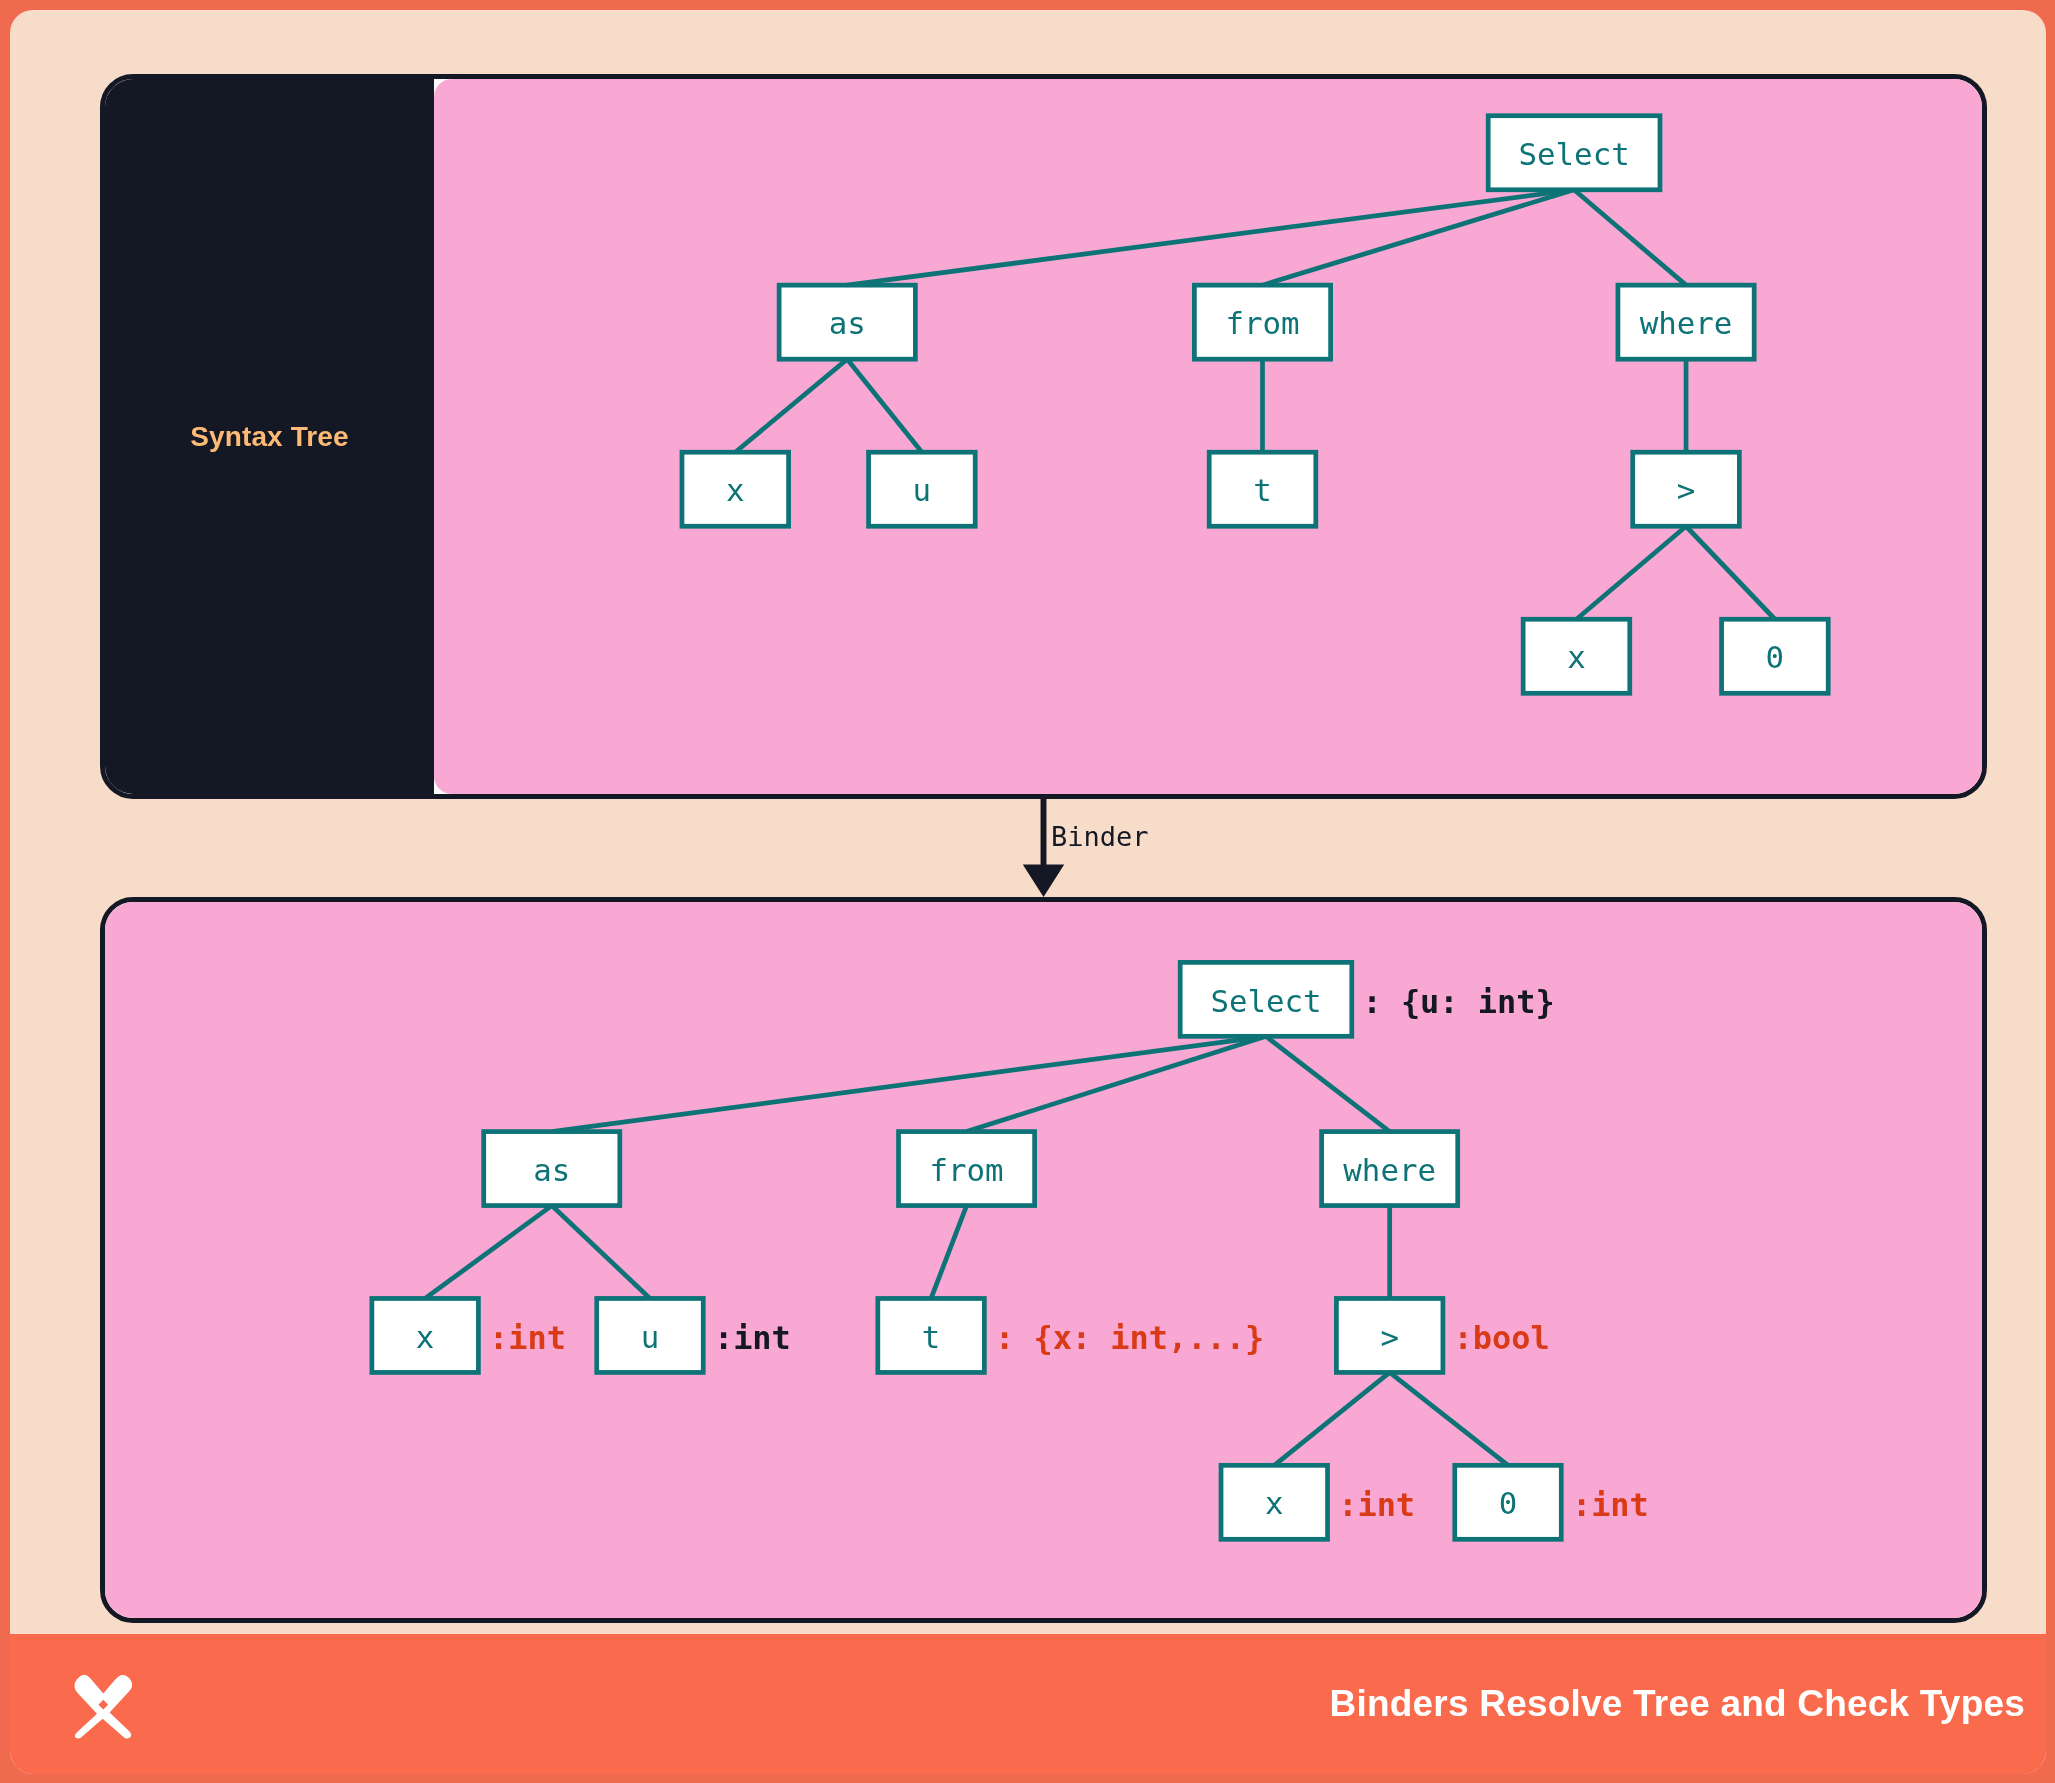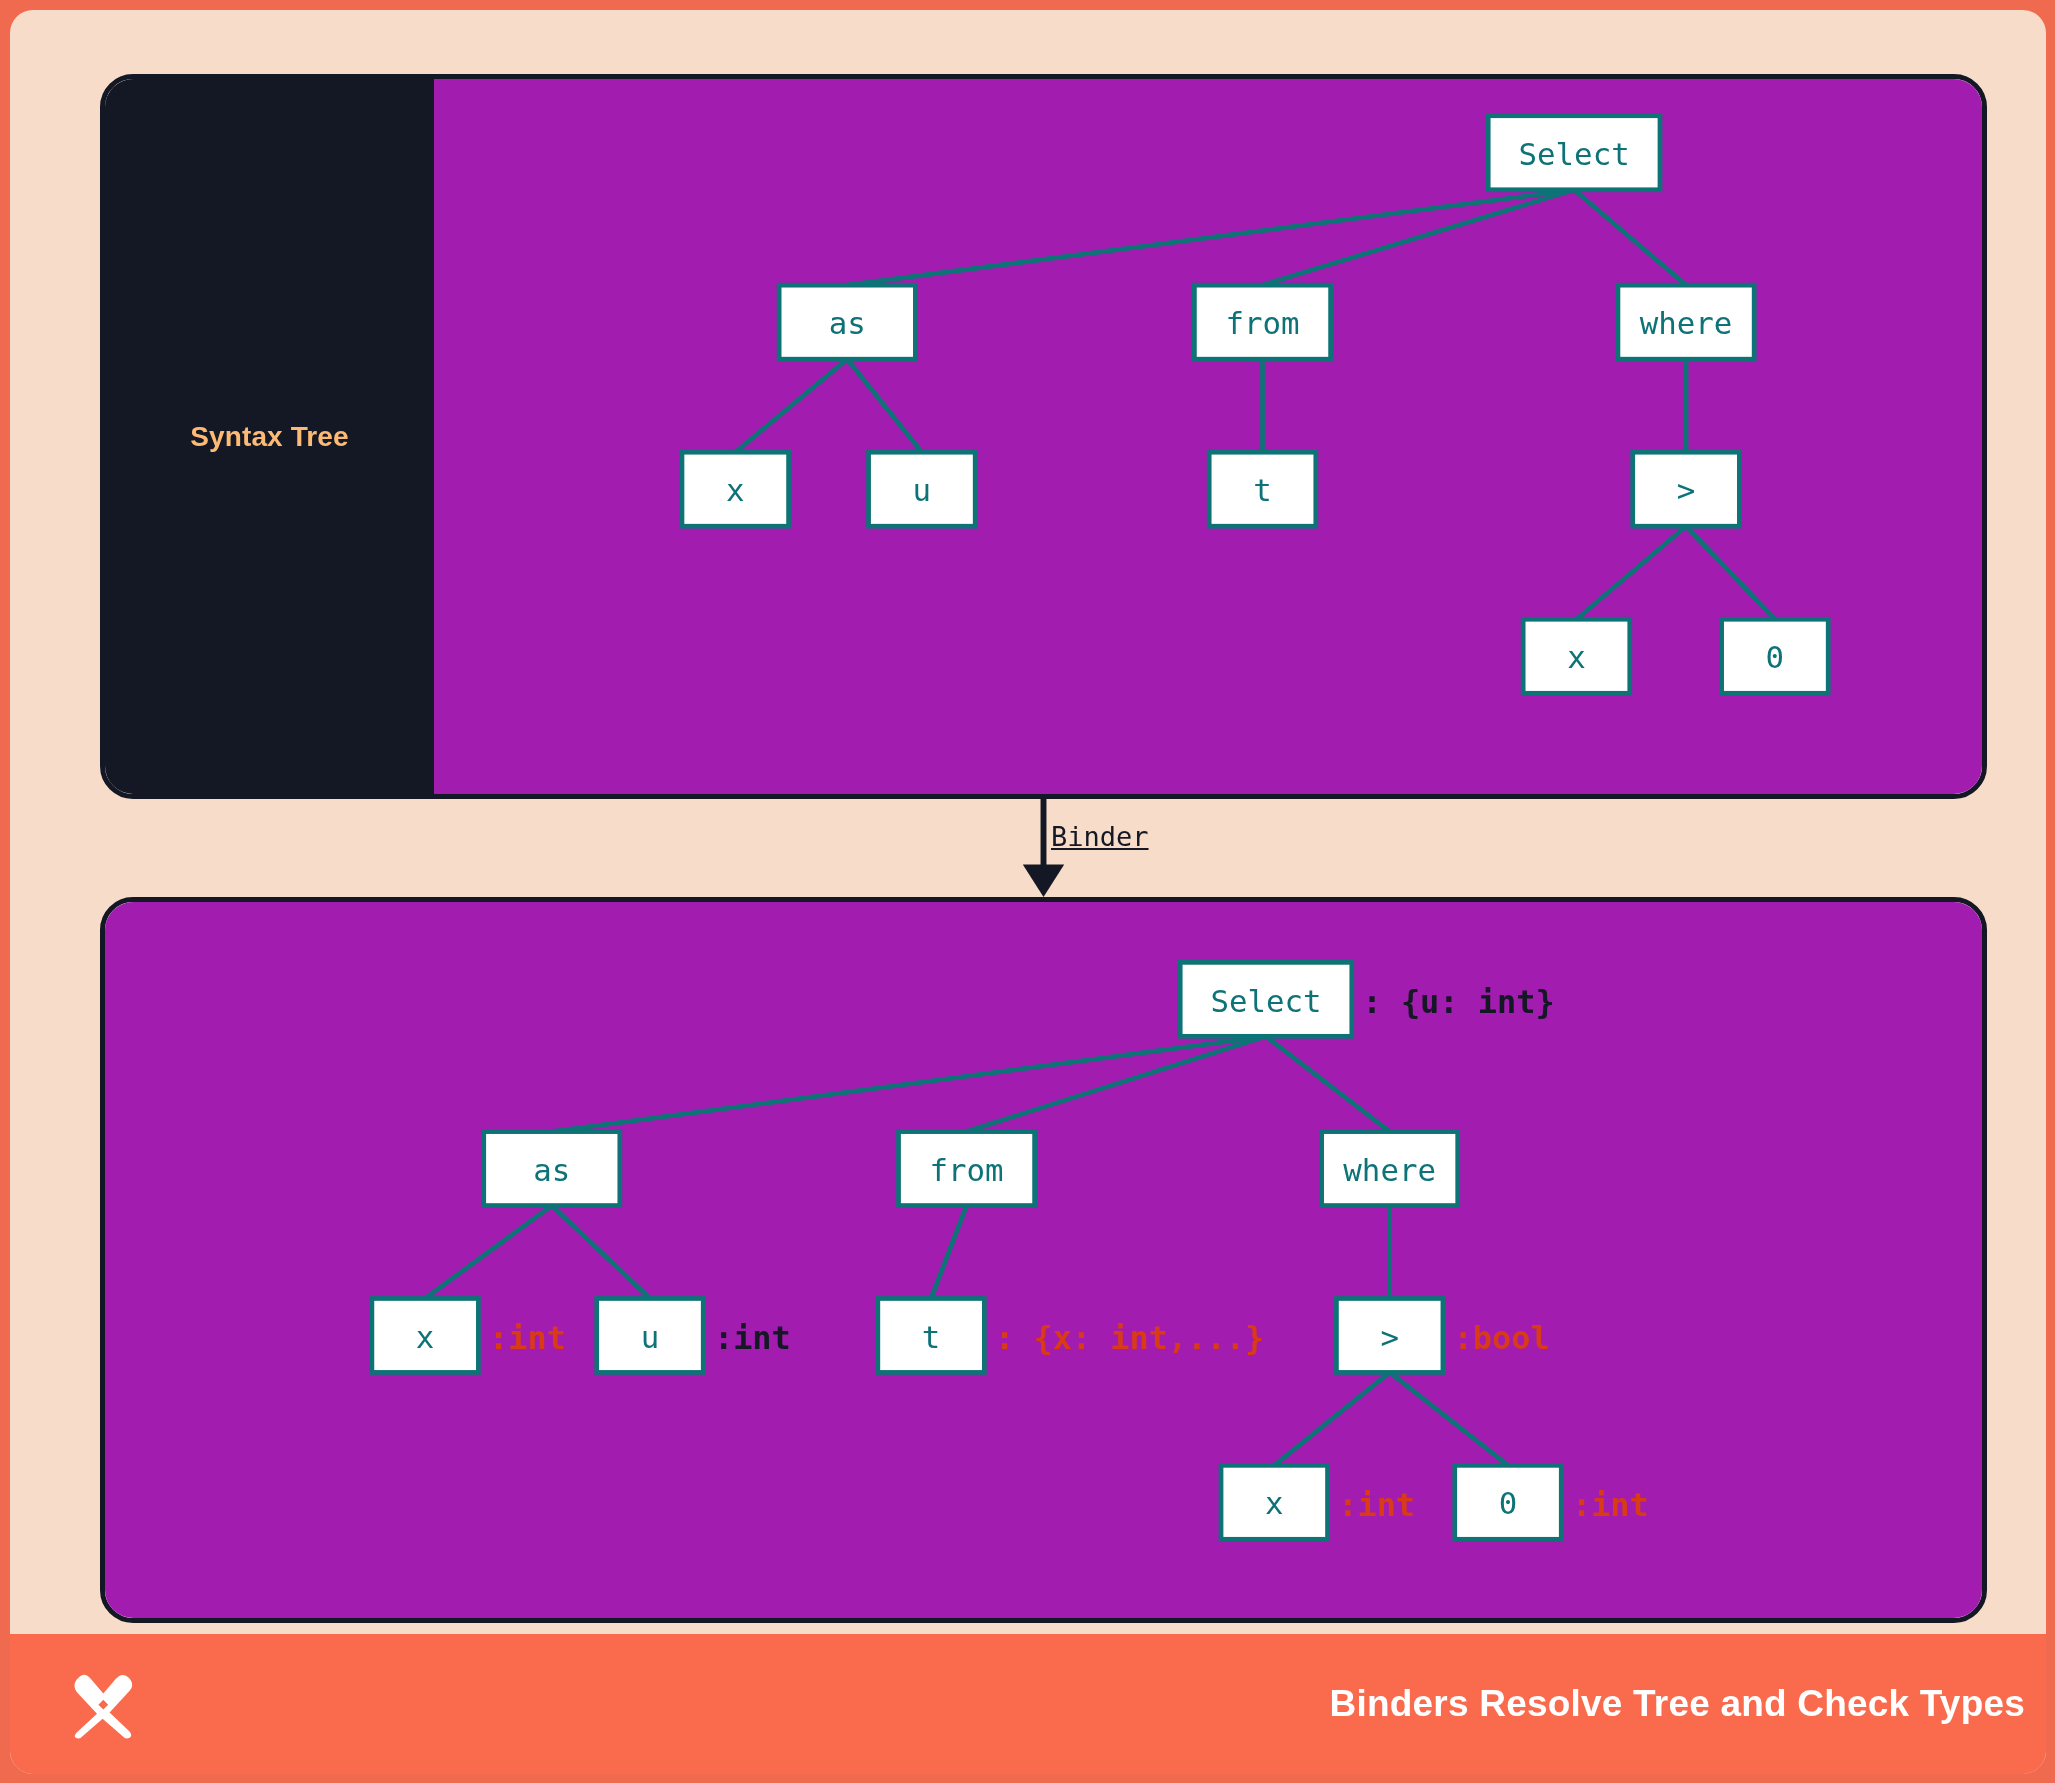--- a/index.html
+++ b/index.html
@@ -36,21 +36,21 @@
     color:#fdba74;
     display:flex;align-items:center;justify-content:center;
     text-align:center;
     font-size:28px;
     font-weight:700;
     line-height:1.42;
     letter-spacing:0.1px;
     padding:0 9.5px;
     box-sizing:border-box;
   }
-  .panel-body{flex:1 1 auto;position:relative;background:#a21caf;}
+  .panel-body{flex:1 1 auto;position:relative;background:#f9a8d4;border-radius:18px;}
   .panel-body svg{position:absolute;left:0;top:0;width:100%;height:100%;display:block;}
 
   
   .edge{stroke:#0d7377;stroke-width:8;fill:none;}
   .nodebox{fill:#ffffff;stroke:#0d7377;stroke-width:8;}
   .nodelabel{
     font-family:"DejaVu Sans Mono","Liberation Mono",monospace;
     font-size:52px;fill:#0d7377;
     text-anchor:middle;dominant-baseline:central;
   }
@@ -66,21 +66,20 @@
   #binder-zone{
     position:absolute;left:90px;top:788px;width:1887px;height:99px;
   }
   #binder-zone svg{position:absolute;left:0;top:0;width:100%;height:100%;}
   #binder-label{
     position:absolute;
     left:1041px;top:811px;
     font-family:"DejaVu Sans Mono","Liberation Mono",monospace;
     font-size:27px;color:#141824;
     white-space:nowrap;
-    text-decoration:underline;
   }
 
   
   #footer{
     position:absolute;left:0;bottom:0;width:2056px;height:140px;
     background:#fa6a4d;
     display:flex;align-items:center;
     box-sizing:border-box;
     padding:0 41px 0 59px;
   }

